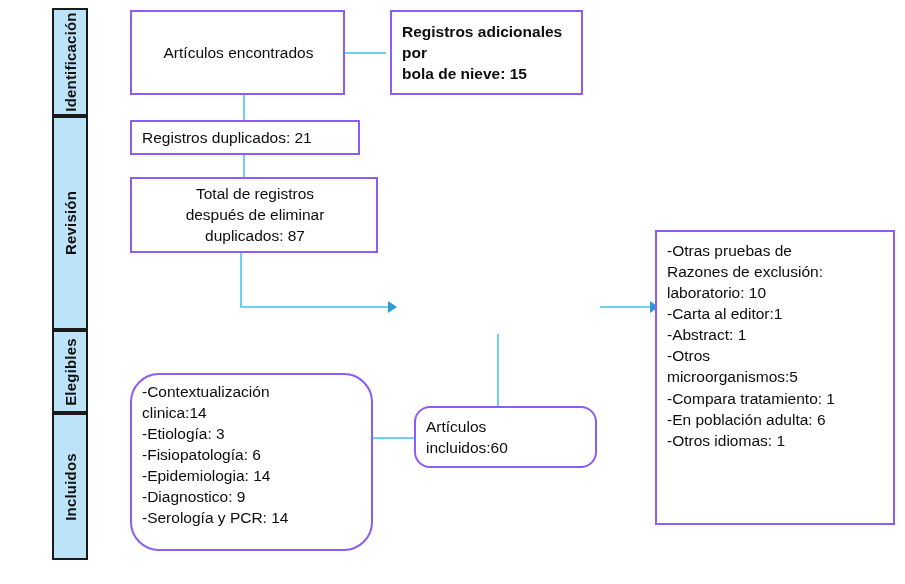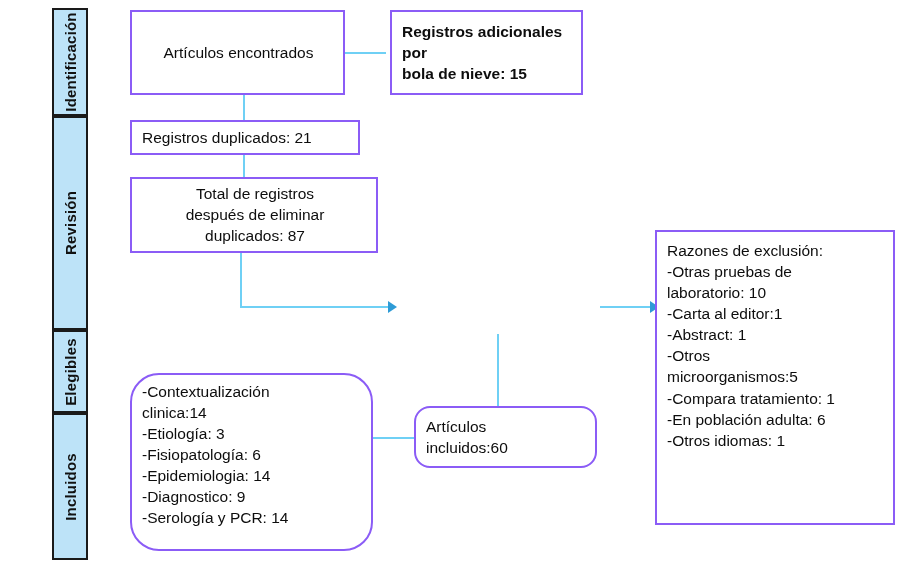--- a/index.html
+++ b/index.html
@@ -154,22 +154,22 @@
     <div class="txt">
       <div>Total de registros</div>
       <div>después de eliminar</div>
       <div>duplicados: 87</div>
     </div>
   </div>
 
 
   <div class="box left vtop" style="left:655px; top:230px; width:240px; height:295px;">
     <div class="txt">
+      <div>-Otras pruebas de</div>
       <div>Razones de exclusión:</div>
-      <div>-Otras pruebas de</div>
       <div>laboratorio: 10</div>
       <div>-Carta al editor:1</div>
       <div>-Abstract: 1</div>
       <div>-Otros</div>
       <div>microorganismos:5</div>
       <div>-Compara tratamiento: 1</div>
       <div>-En población adulta: 6</div>
       <div>-Otros idiomas: 1</div>
     </div>
   </div>

